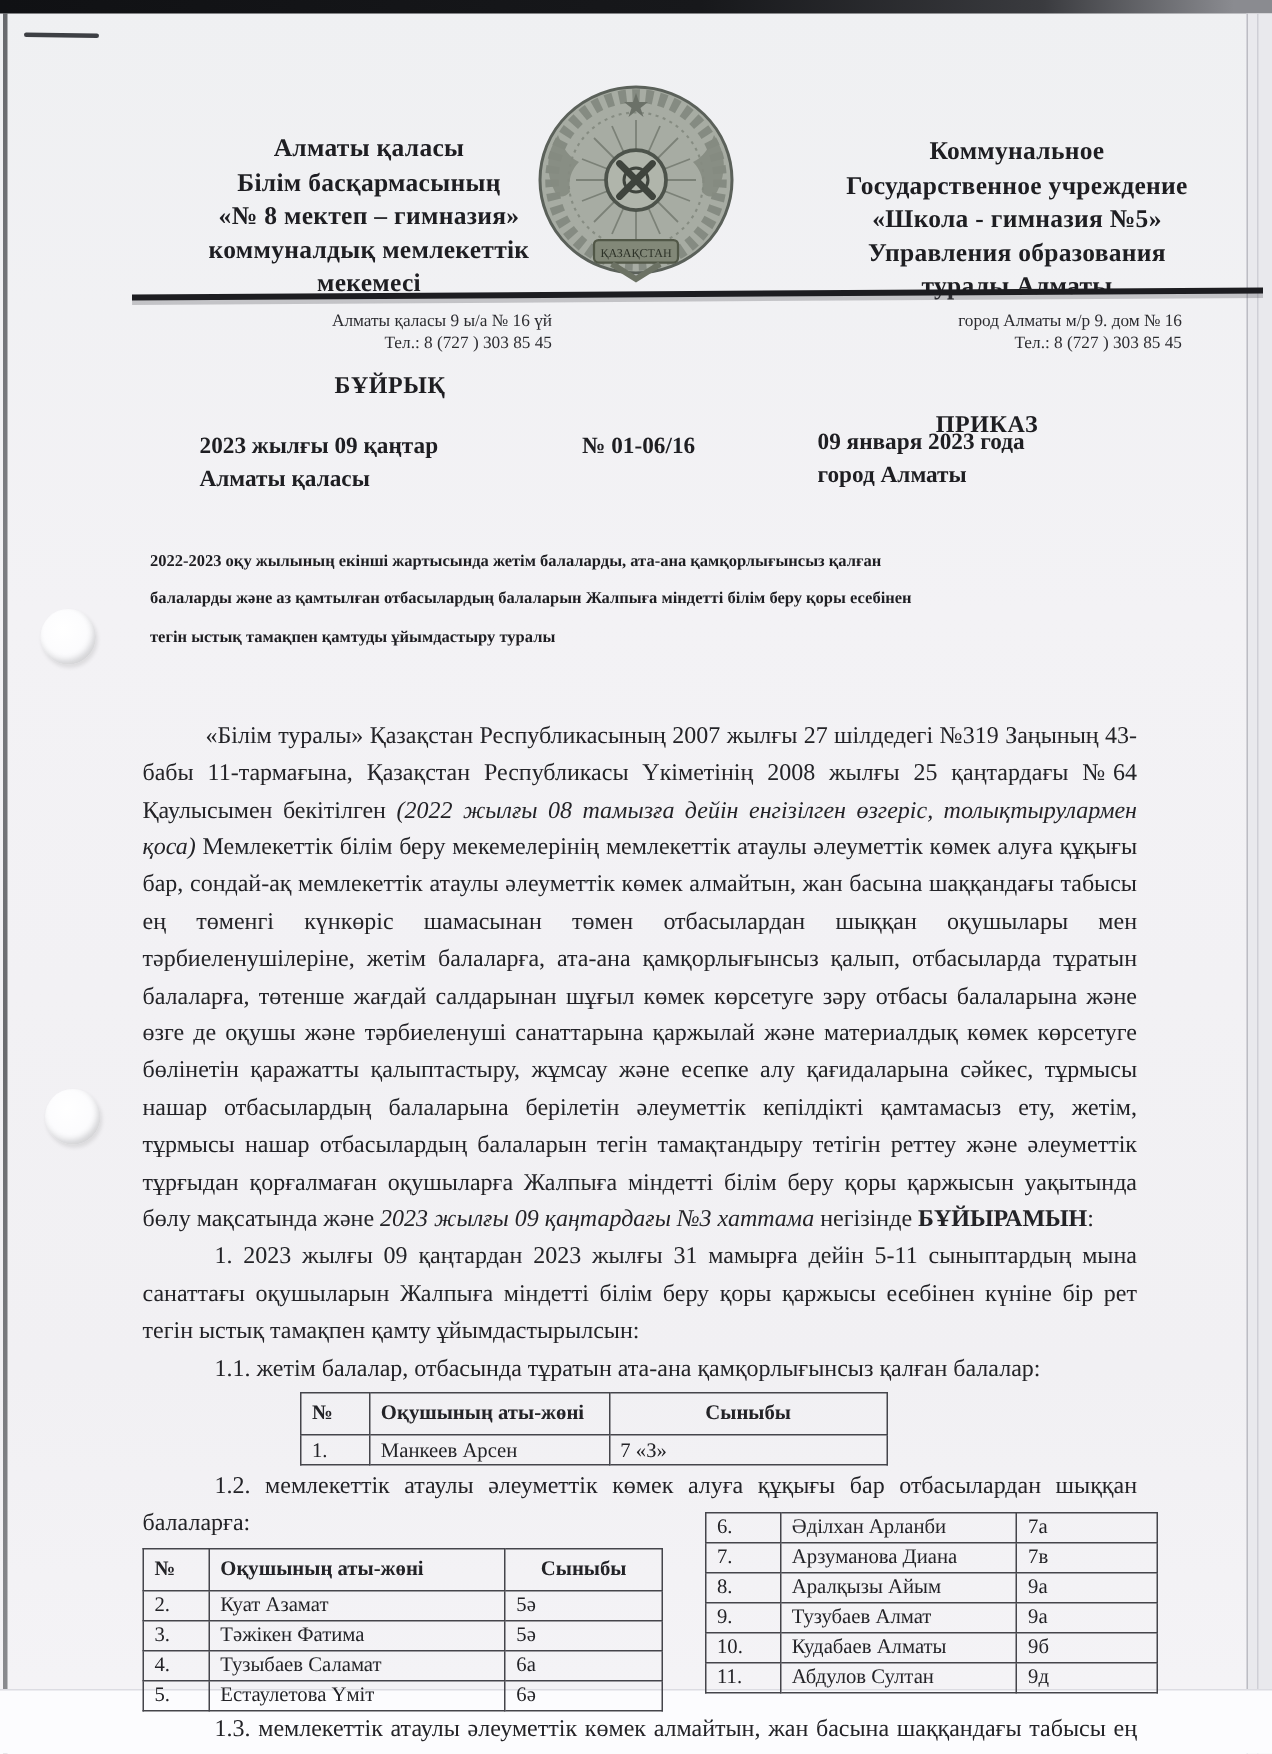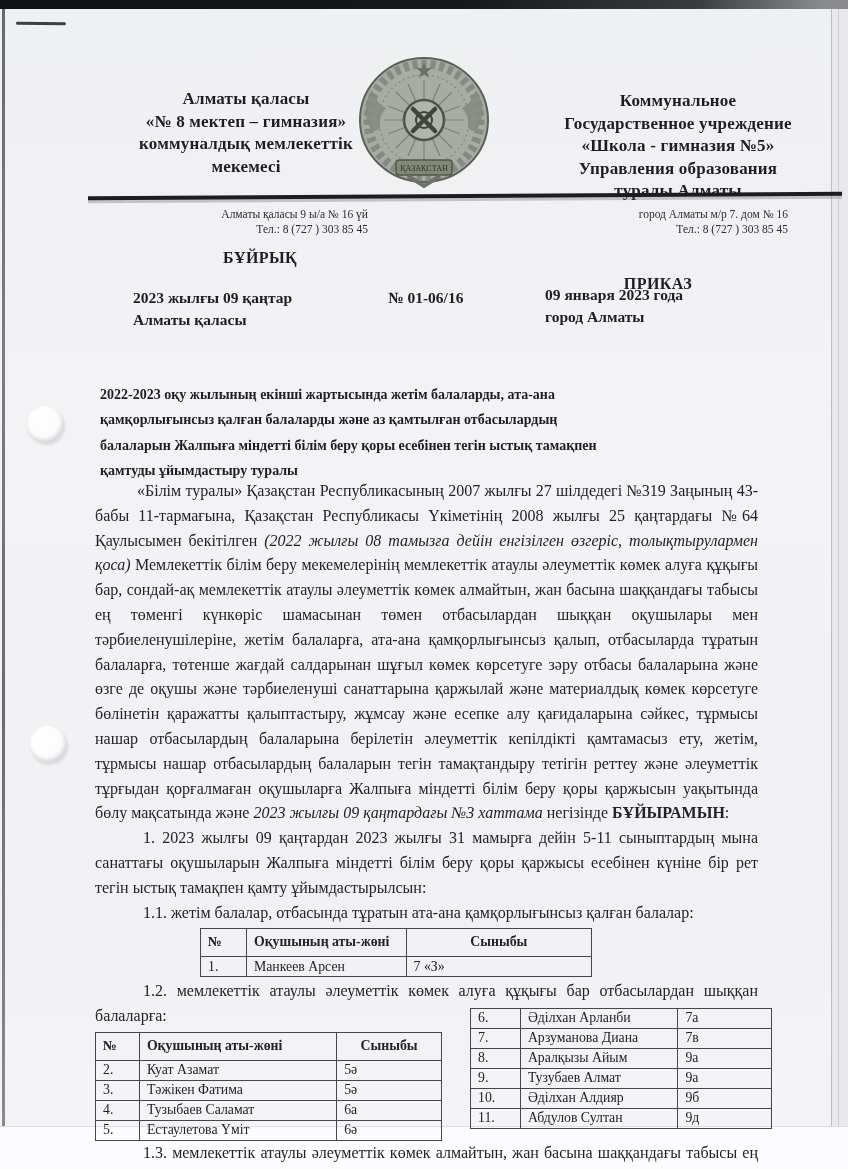--- a/index.html
+++ b/index.html
@@ -42,21 +42,21 @@
   .addr-right{left:538px;top:207px;width:250px;}
   .order-word{position:absolute;font-weight:bold;font-size:16px;letter-spacing:.4px;color:#1e1e22;}
   .order-kk{left:150px;top:249px;width:220px;text-align:center;}
   .order-ru{left:578px;top:247px;width:160px;text-align:center;margin-top:28px;}
   .dateblock{position:absolute;font-weight:bold;font-size:15.5px;line-height:22px;color:#1e1e22;}
   .date-kk{left:133px;top:287px;}
   .doc-no{left:388px;top:287px;}
   .date-ru{left:545px;top:284px;}
 
   .subject{position:absolute;left:100px;top:362px;width:518px;
-    font-weight:bold;font-size:14px;line-height:25.4px;color:#1e1e22;margin-top:20px;}
+    font-weight:bold;font-size:11px;line-height:25.4px;color:#1e1e22;}
 
   .content{position:absolute;left:95px;top:479px;width:663px;
     font-size:16px;line-height:24.8px;text-align:justify;color:#232327;}
   .content p{margin:0;}
   .p-indent{text-indent:42px;}
   .p-indent2{text-indent:48px;}
   .it{font-style:italic;}
   .bd{font-weight:bold;}
 
   table{border-collapse:collapse;font-size:13.8px;color:#232327;}
@@ -80,20 +80,21 @@
   <div class="edge-left"></div>
   <div class="edge-right"></div>
   <div class="edge-right-inner"></div>
   <div class="edge-bottom"></div>
   <div class="staple"></div>
   <div class="hole hole-1"></div>
   <div class="hole hole-2"></div>
 
   <div class="org org-left">
       <div>Алматы қаласы</div>
+      <div>Білім басқармасының</div>
       <div>«№ 8 мектеп – гимназия»</div>
       <div>коммуналдық мемлекеттік</div>
       <div>мекемесі</div>
     </div>
 
   <div class="emblem">
     <svg width="136" height="142" viewBox="0 0 136 142" xmlns="http://www.w3.org/2000/svg">
       <ellipse cx="68" cy="66" rx="64" ry="62" fill="#a7aca3" stroke="#5b615a" stroke-width="2"></ellipse>
       <circle cx="68" cy="66" r="56" fill="none" stroke="#7d8379" stroke-width="9" stroke-dasharray="5 4" opacity=".8"></circle>
       <circle cx="68" cy="66" r="45" fill="none" stroke="#868c82" stroke-width="1.4" stroke-dasharray="2 3"></circle>
@@ -130,21 +131,21 @@
       <div>туралы Алматы</div>
     </div>
 
   <div class="divider"></div>
 
   <div class="addr addr-left">
       <div>Алматы қаласы 9 ы/а № 16 үй</div>
       <div>Тел.: 8 (727 ) 303 85 45</div>
     </div>
   <div class="addr addr-right">
-      <div>город Алматы м/р 7. дом № 16</div>
+      <div>город Алматы м/р 9. дом № 16</div>
       <div>Тел.: 8 (727 ) 303 85 45</div>
     </div>
 
   <div class="order-word order-kk">БҰЙРЫҚ</div>
   <div class="order-word order-ru">ПРИКАЗ</div>
 
   <div class="dateblock date-kk">
     <div>2023 жылғы 09 қаңтар</div>
     <div>Алматы қаласы</div>
   </div>
@@ -245,21 +246,21 @@
               <td>Аралқызы Айым</td>
               <td>9а</td>
             </tr>
             <tr>
               <td>9.</td>
               <td>Тузубаев Алмат</td>
               <td>9а</td>
             </tr>
             <tr>
               <td>10.</td>
-              <td>Әділхан Алдияр</td>
+              <td>Кудабаев Алматы</td>
               <td>9б</td>
             </tr>
             <tr>
               <td>11.</td>
               <td>Абдулов Султан</td>
               <td>9д</td>
             </tr>
           </tbody>
       </table>
     </div>

